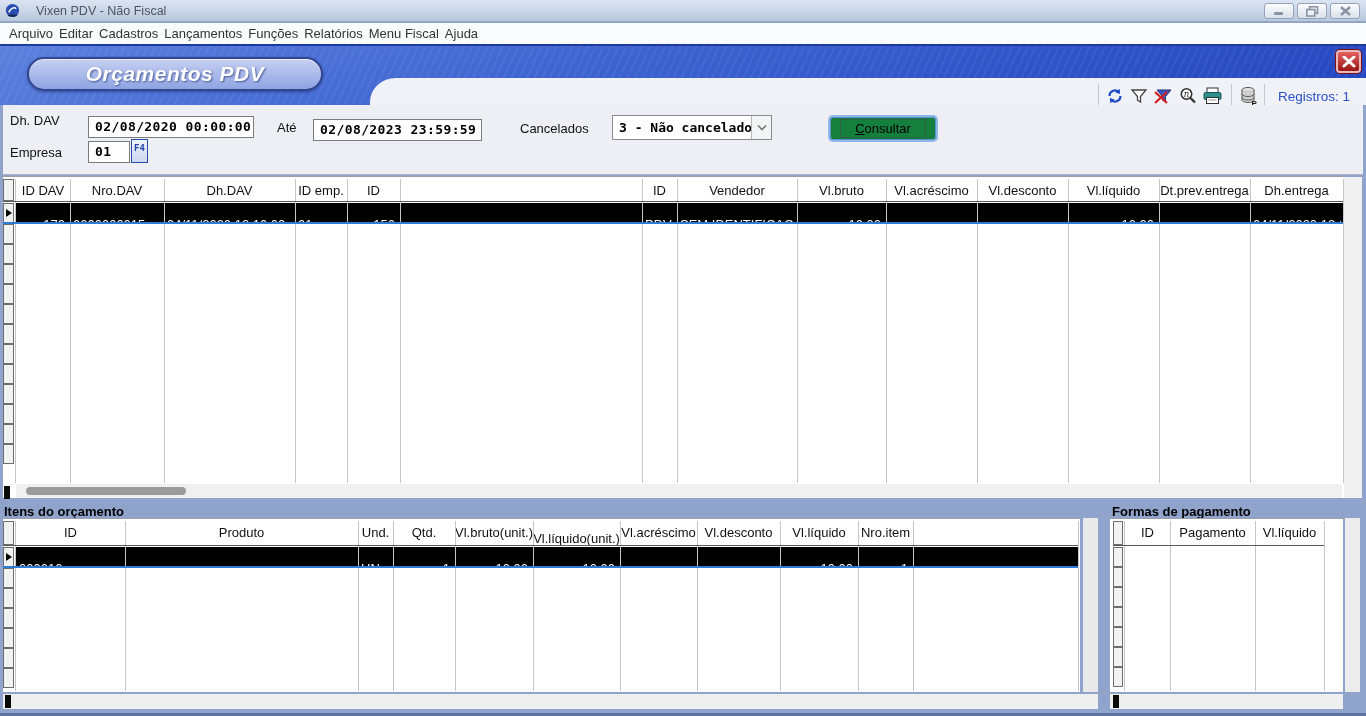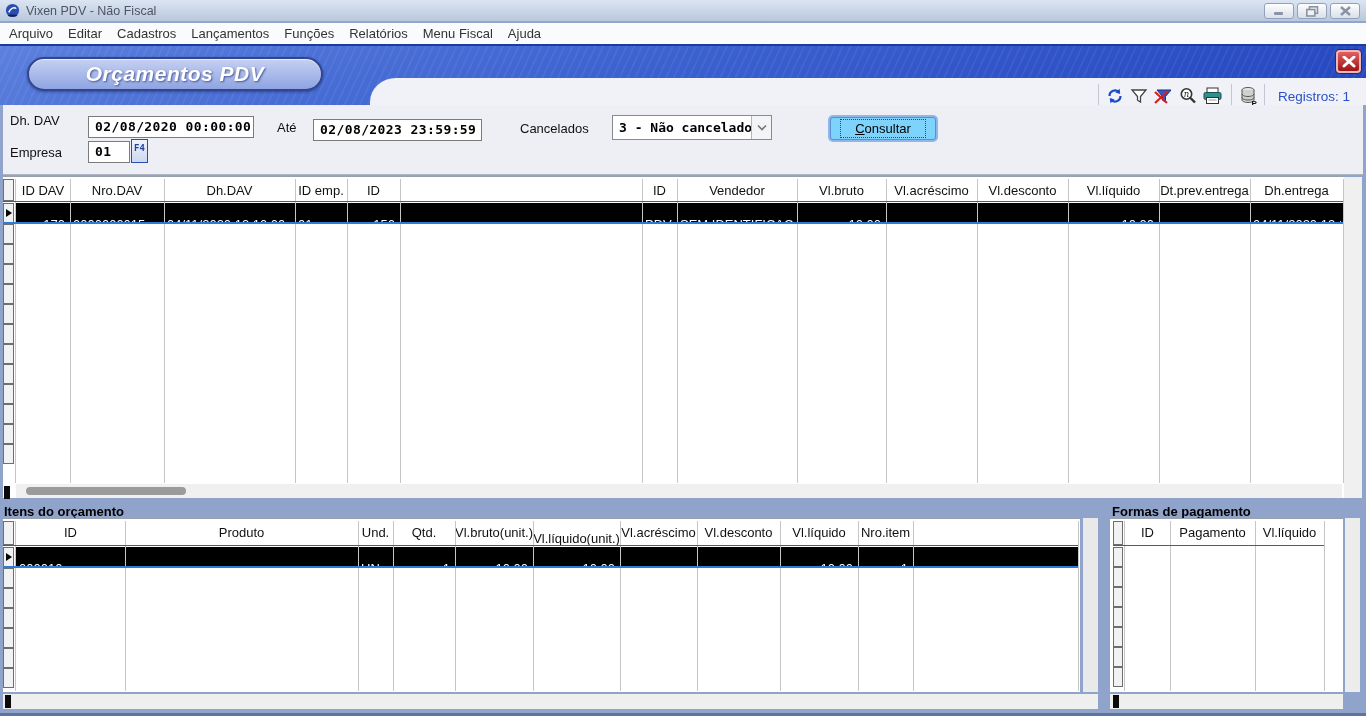--- a/index.html
+++ b/index.html
@@ -4,27 +4,27 @@
 <style>
   html,body{margin:0;padding:0;background:#555;}
   *{box-sizing:border-box;}
   .window{position:relative;width:1366px;height:716px;background:#8fa3cb;overflow:hidden;
           font-family:"Liberation Sans",sans-serif;}
   
   .titlebar{position:absolute;left:0;top:0;width:1366px;height:22px;
             background:linear-gradient(180deg,#dbe4f2,#b9c8dd);
             border-bottom:1px solid #95a7c2;display:flex;align-items:center;}
   .appicon{margin-left:5px;display:inline-flex;}
-  .apptitle{margin-left:6px;font-size:12.5px;color:#4c5560;}
+  .apptitle{margin-left:16px;font-size:12.5px;color:#4c5560;}
   .winbtns{position:absolute;right:6px;top:3px;display:flex;gap:3px;}
   .winbtn{width:30px;height:16px;border:1px solid #93a2b8;border-radius:3px;
           background:linear-gradient(180deg,#fdfefe,#d9e0ea);display:flex;align-items:center;justify-content:center;cursor:default;}
   
   .menubar{position:absolute;left:0;top:23px;width:1366px;height:21px;background:#fafbfc;
-           display:flex;align-items:center;padding-left:9px;gap:15px;}
+           display:flex;align-items:center;padding-left:9px;gap:6px;}
   .menuitem{font-size:13px;color:#333;}
   
   .banner{position:absolute;left:0;top:44px;width:1366px;height:61px;
           background:repeating-linear-gradient(115deg,rgba(255,255,255,.05) 0 2px,rgba(255,255,255,0) 2px 7px),
                      linear-gradient(160deg,#5b80dd 0%,#3c62d0 45%,#2344bf 100%);
           border-top:2px solid #1d3a9e;}
   .wedge{position:absolute;left:370px;right:0;bottom:0;height:27px;background:#f0f2f7;
          border-top-left-radius:26px 24px;}
   .pill{position:absolute;left:27px;top:11px;width:296px;height:34px;border-radius:18px;
         background:linear-gradient(180deg,#c6d0f1,#8ea4e2);border:2px solid #32458f;
@@ -47,21 +47,21 @@
           letter-spacing:.4px;color:#000;padding:2px 0 0 6px;}
   .f4btn{position:absolute;width:17px;height:24px;border:1px solid #2a4db0;
          background:linear-gradient(180deg,#eef2fb,#ccd7f0);color:#2342a8;
          font-family:"DejaVu Sans Mono",monospace;font-weight:bold;font-size:9px;line-height:8px;
          text-align:center;word-break:break-all;padding-top:4px;cursor:default;}
   .select{position:absolute;background:#fff;border:1px solid #8a8a8a;display:flex;align-items:center;}
   .selval{flex:1;font-family:"DejaVu Sans Mono",monospace;font-weight:bold;font-size:13px;
           padding-left:6px;white-space:nowrap;overflow:hidden;}
   .selbtn{width:20px;height:100%;border-left:1px solid #b5b5b5;background:#f3f4f6;
           display:flex;align-items:center;justify-content:center;cursor:default;}
-  .consultar{position:absolute;background:#7dd3fc;border:1px solid #5a8fd0;border-radius:3px;
+  .consultar{position:absolute;background:#15803d;border:1px solid #5a8fd0;border-radius:3px;
              box-shadow:0 0 0 2px #8fb6e8;display:flex;align-items:center;justify-content:center;cursor:default;}
   .consultar .inner{display:block;border:1px dotted #444;padding:1px 14px;font-size:13px;color:#000;}
   .consultar .inner::first-letter{text-decoration:underline;}
   .filtrospanel{position:absolute;background:#fff;border:1px solid #7b7b7b;display:flex;align-items:center;}
   .filtroslabel{flex:1;font-size:13.5px;font-weight:bold;color:#111;padding-left:6px;white-space:nowrap;}
   .fpbtn{width:25px;height:100%;display:flex;align-items:center;justify-content:center;border-left:1px solid #cfcfcf;cursor:default;}
   
   .gridpanel{position:absolute;background:#fff;border-top:1px solid #9aa0ad;}
   .ghead{position:absolute;font-size:13px;color:#111;text-align:center;padding-top:4px;
          overflow:hidden;white-space:nowrap;z-index:2;}

